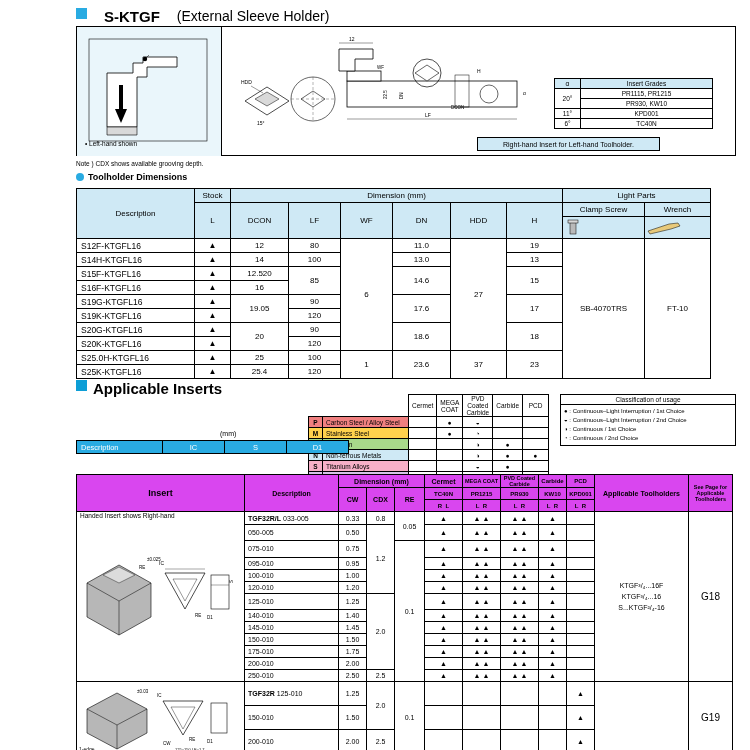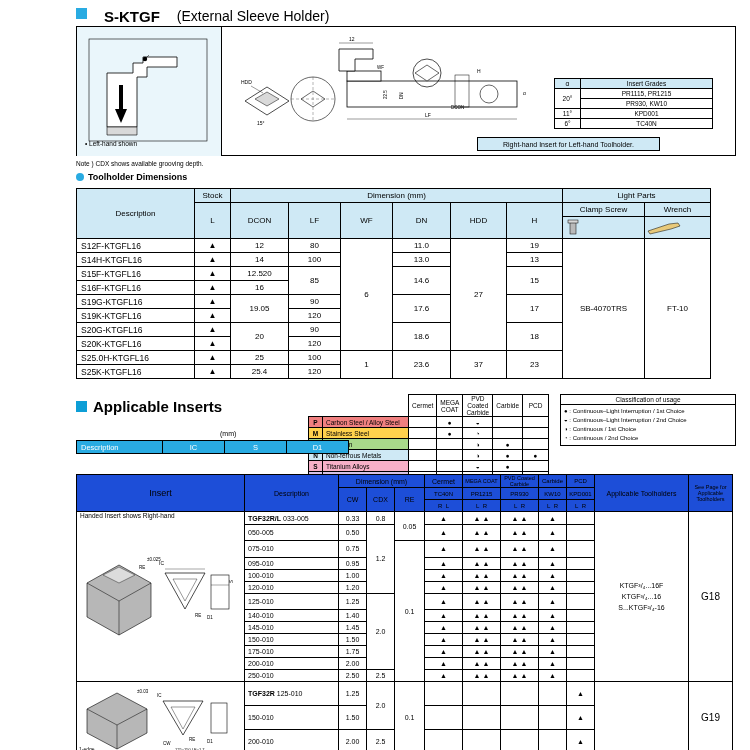--- a/index.html
+++ b/index.html
@@ -56,21 +56,21 @@
   #tooldim-title { position:absolute; left:76px; top:172px; display:flex; align-items:center; gap:4px; font-size:9px; font-weight:bold;}
 
   
   #tooltbl { position:absolute; left:76px; top:188px; font-size:8px; }
   #tooltbl td { height:14px; }
   #tooltbl .hdr { background:#cfe9f5; font-size:8px;margin-left:32px; }
   #tooltbl .desc { text-align:left; padding-left:4px; font-size:8.5px; }
   .tri { font-size:8px; }
 
   
-  #ai-title { position:absolute; left:76px; top:398px; display:flex; align-items:center; gap:6px; }
+  #ai-title { position:absolute; left:76px; top:380px; display:flex; align-items:flex-start; gap:6px; }
 
   
   #usetbl { position:absolute; left:308px; top:394px; font-size:6.5px; }
   #usetbl td { height:11px; padding:0 3px; }
   #usetbl .lab { text-align:left; width:86px; }
   #usetbl .p { background:#f08080; }
   #usetbl .m { background:#ffd24d; }
   #usetbl .k { background:#a8d98a; }
   #usetbl .n { background:#cfe9f5; }
   #usetbl .s { background:#f7b0c8; }
@@ -83,21 +83,21 @@
   
   #tgftbl { position:absolute; left:76px; top:440px; font-size:7.5px; }
   #tgftbl td { height:13px; width:62px; }
   #tgftbl .hdr { background:#29abe2; color:#fff; }
   #tgftbl .d0 { width:86px; text-align:left; padding-left:4px; }
   #mmlabel { position:absolute; left:220px; top:430px; font-size:7px; }
 
   
   #maintbl { position:absolute; left:76px; top:474px; font-size:7px; }
   #maintbl td { height:12px; }
-  #maintbl .hdr { background:#1d4ed8; }
+  #maintbl .hdr { background:#d946ef;font-weight:bold; }
   #maintbl .leftcell { background:#ffffff; }
 
   
   svg { display:block; }
 </style>
 </head>
 <body>
 
 <div class="page">
 

